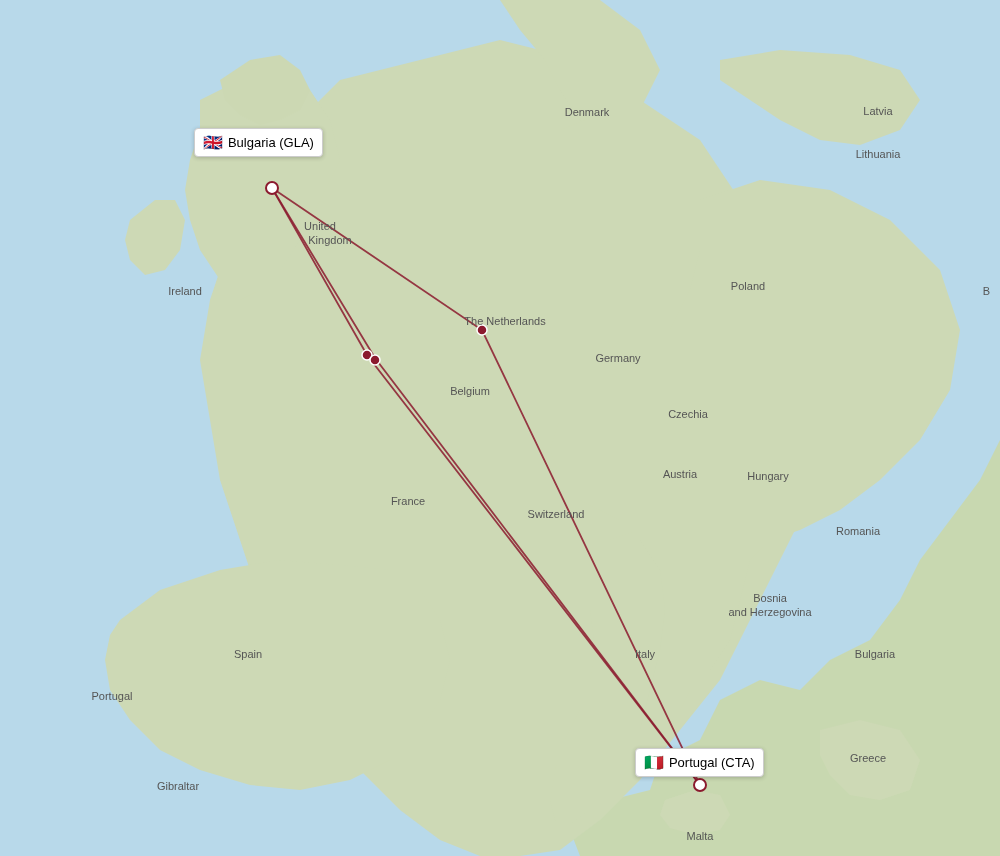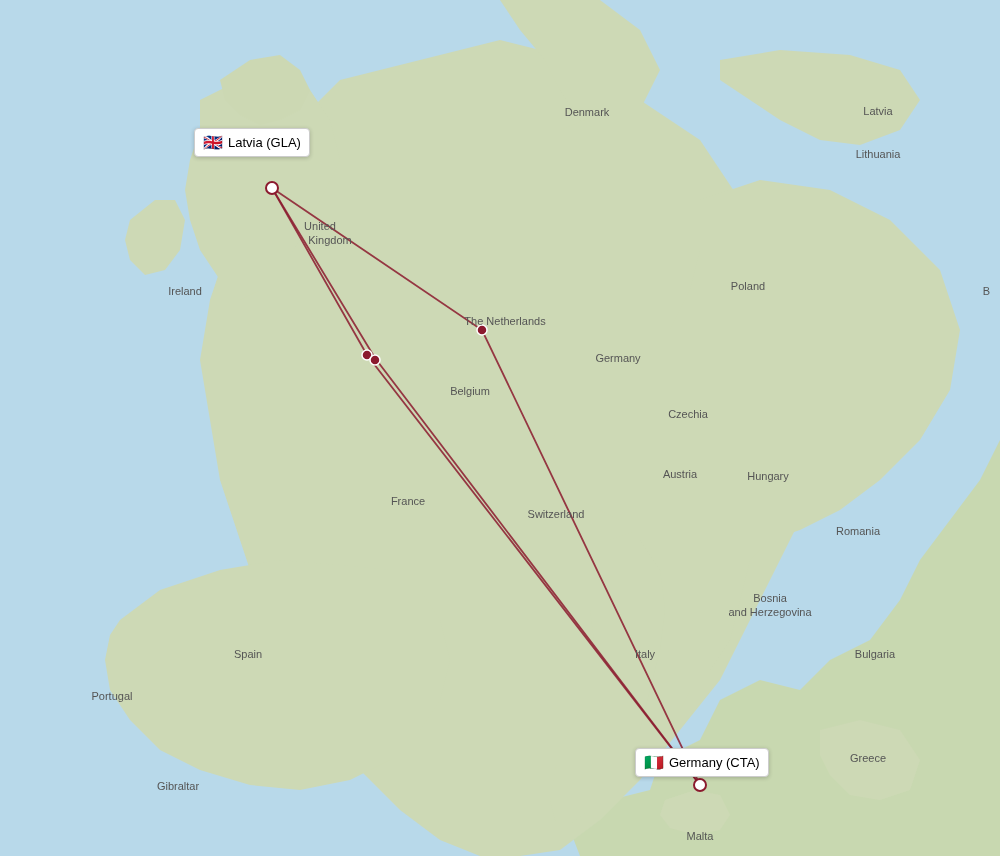--- a/index.html
+++ b/index.html
@@ -129,21 +129,21 @@
     <text x="112" y="700" font-family="Arial" font-size="11" fill="#555" text-anchor="middle">Portugal</text>
     <text x="178" y="790" font-family="Arial" font-size="11" fill="#555" text-anchor="middle">Gibraltar</text>
     <text x="868" y="762" font-family="Arial" font-size="11" fill="#555" text-anchor="middle">Greece</text>
     <text x="700" y="840" font-family="Arial" font-size="11" fill="#555" text-anchor="middle">Malta</text>
 
     <text x="990" y="295" font-family="Arial" font-size="11" fill="#555" text-anchor="end">B</text>
   </svg>
 
   <div id="label-glasgow" class="airport-label" style="top: 128px; left: 194px;">
     <span class="flag">🇬🇧</span>
-    <span>Latvia (GLA)</span>
+    <span>Bulgaria (GLA)</span>
   </div>
 
   <div id="label-catania" class="airport-label" style="top: 748px; left: 635px;">
     <span class="flag">🇮🇹</span>
-    <span>Germany (CTA)</span>
+    <span>Portugal (CTA)</span>
   </div>
 
 </div>
 
 </body></html>

